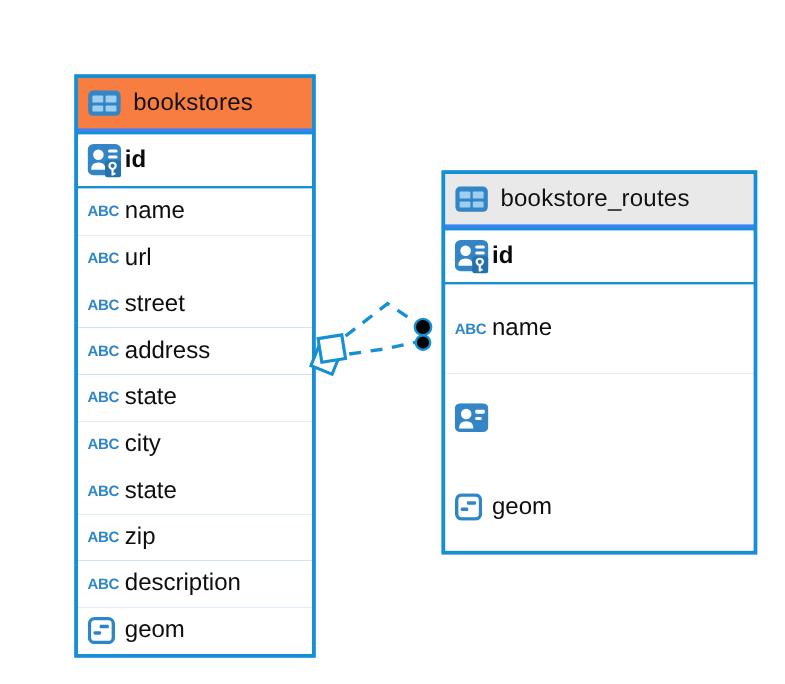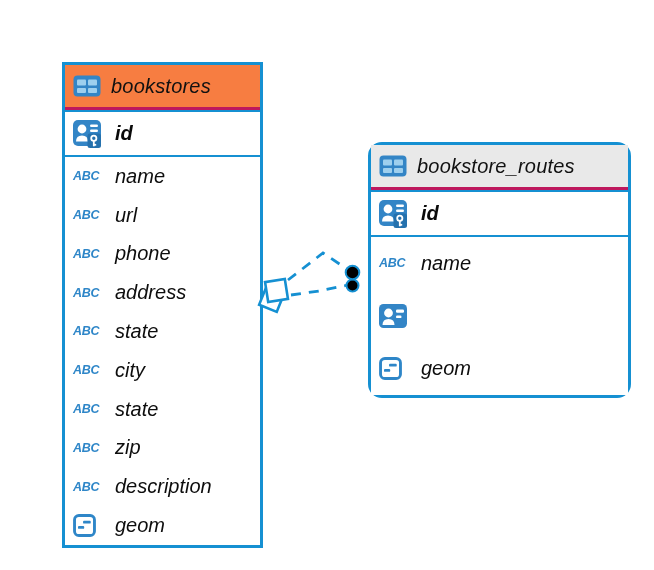--- a/index.html
+++ b/index.html
@@ -3,35 +3,35 @@
 <meta charset="utf-8">
 <style>
   html,body{margin:0;padding:0;}
   body{
     width:654px;height:570px;position:relative;overflow:hidden;
     background:#ffffff;
     font-family:"Liberation Sans",sans-serif;
     -webkit-font-smoothing:antialiased;
   }
   .er-table{
-    position:absolute;background:#be185d;
+    position:absolute;background:#3b82f6;
     border:3.5px solid #1590d2;box-sizing:border-box;
-    display:flex;flex-direction:column;font-style:italic;
+    display:flex;flex-direction:column;
   }
   #table-bookstores{left:62px;top:62px;width:201px;height:486px;}
-  #table-bookstore-routes{left:368px;top:142px;width:263px;height:256px;border-radius:14px;}
+  #table-bookstore-routes{left:368px;top:142px;width:263px;height:320px;}
   .thead{
     height:42px;flex:0 0 42px;display:flex;align-items:center;
     padding-left:8px;gap:8px;margin-bottom:3px;
   }
   .thead.orange{background:#f77d41;}
   .thead.gray{background:#e9e9e9;}
   .sep{flex:0 0 2px;height:2px;background:#1590d2;}
   .row{
-    display:flex;align-items:center;padding-left:8px;gap:12px;
+    display:flex;align-items:center;padding-left:8px;gap:1px;
     background:#ffffff;
   }
   .pk-row{flex:0 0 43px;}
   .field-row{flex:1 1 auto;}
   .icon-slot{width:30px;flex:0 0 30px;display:flex;align-items:center;justify-content:flex-start;}
   .tname{font-size:20px;color:#111111;letter-spacing:0.2px;}
   .pk-name{font-size:20px;font-weight:700;color:#0a0a0a;}
   .col-name{font-size:20px;color:#0d0d0d;}
   .abc{
     font-size:12.5px;font-weight:800;color:#2e86c8;
@@ -101,21 +101,21 @@
   <div class="row field-row">
     <span class="icon-slot abc">ABC</span>
     <span class="col-name">name</span>
   </div>
   <div class="row field-row">
     <span class="icon-slot abc">ABC</span>
     <span class="col-name">url</span>
   </div>
   <div class="row field-row">
     <span class="icon-slot abc">ABC</span>
-    <span class="col-name">phone</span>
+    <span class="col-name">street</span>
   </div>
   <div class="row field-row">
     <span class="icon-slot abc">ABC</span>
     <span class="col-name">address</span>
   </div>
   <div class="row field-row">
     <span class="icon-slot abc">ABC</span>
     <span class="col-name">state</span>
   </div>
   <div class="row field-row">

